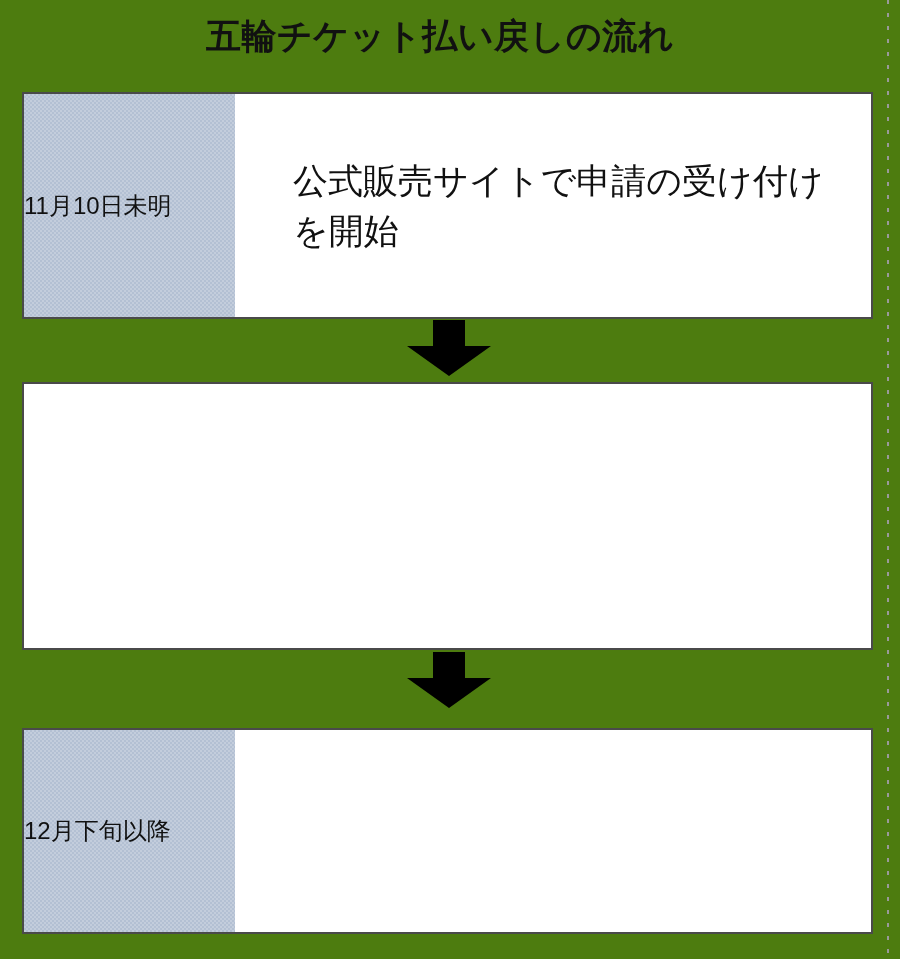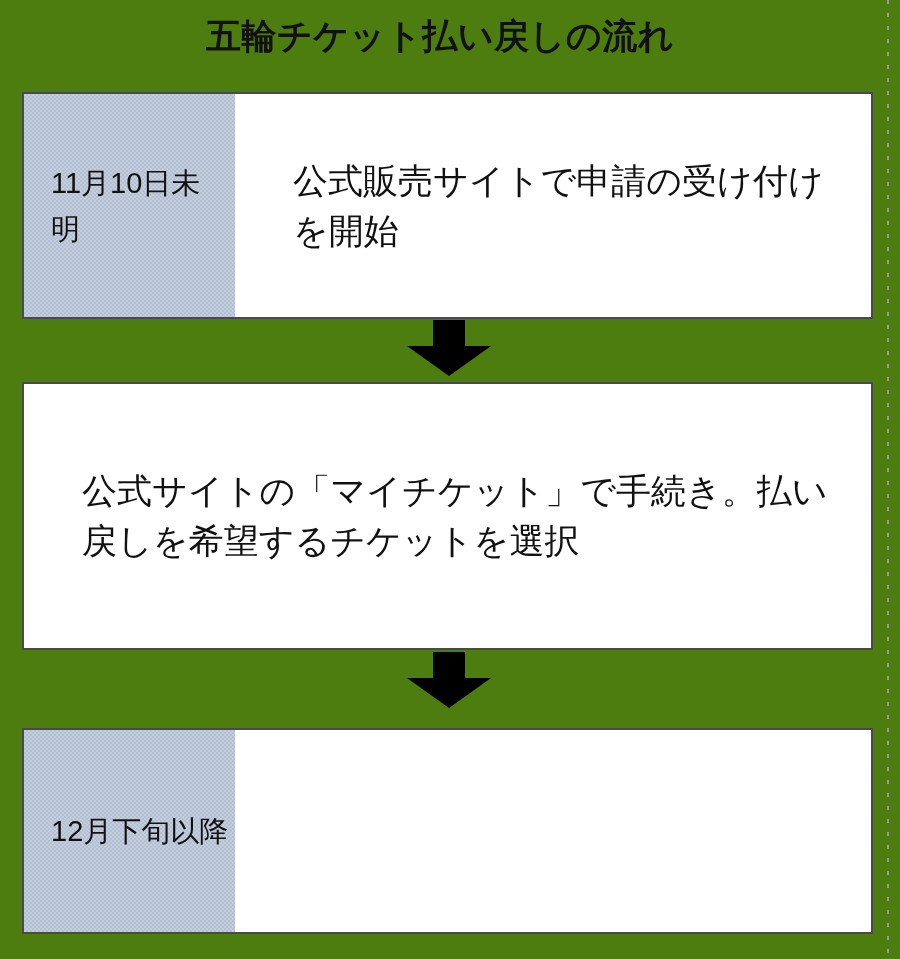--- a/index.html
+++ b/index.html
@@ -76,23 +76,23 @@
     
     background-color: #c3cddc;
     background-image:
       linear-gradient(45deg,  #b3c0d3 25%, transparent 25%, transparent 75%, #b3c0d3 75%),
       linear-gradient(45deg,  #b3c0d3 25%, transparent 25%, transparent 75%, #b3c0d3 75%);
     background-size: 4px 4px;
     background-position: 0 0, 2px 2px;
   }
 
   .step-date-text {
-    padding-left: 27px;
+    padding-left: 0;
     padding-right: 6px;
-    font-size: 29px;
+    font-size: 24px;
     line-height: 46px;
     color: #111111;
     font-weight: normal;
     letter-spacing: 0px;
   }
 
   .step-body-cell {
     flex: 1 1 auto;
     box-sizing: border-box;
     display: flex;
@@ -137,23 +137,20 @@
     </div>
   </div>
 
   <div class="flow-arrow" id="flow-arrow-0">
     <svg viewBox="0 0 84 56" preserveAspectRatio="none" aria-hidden="true">
       <polygon points="26,0 58,0 58,26 84,26 42,56 0,26 26,26" fill="#000000"></polygon>
     </svg>
   </div>
 
   <div class="step-box" id="step-box-1">
-    <div class="step-body-cell">
-      <div class="step-body-text">公式サイトの「マイチケット」で手続き。払い戻しを希望するチケットを選択</div>
-    </div>
   </div>
 
   <div class="flow-arrow" id="flow-arrow-1">
     <svg viewBox="0 0 84 56" preserveAspectRatio="none" aria-hidden="true">
       <polygon points="26,0 58,0 58,26 84,26 42,56 0,26 26,26" fill="#000000"></polygon>
     </svg>
   </div>
 
   <div class="step-box" id="step-box-2">
     <div class="step-date-cell">

